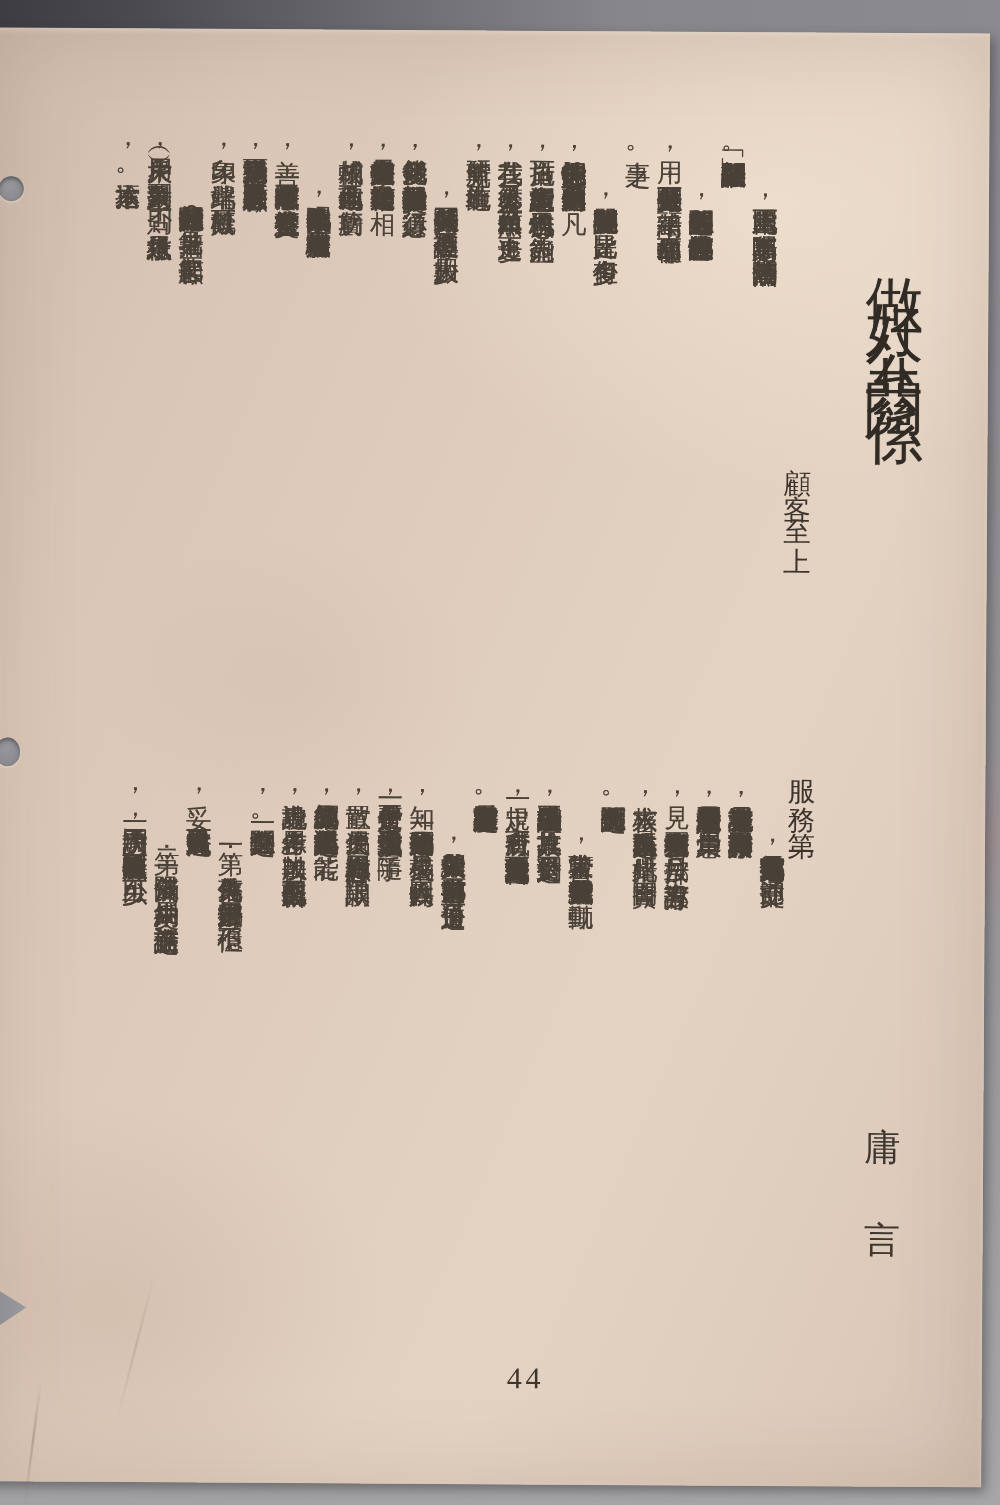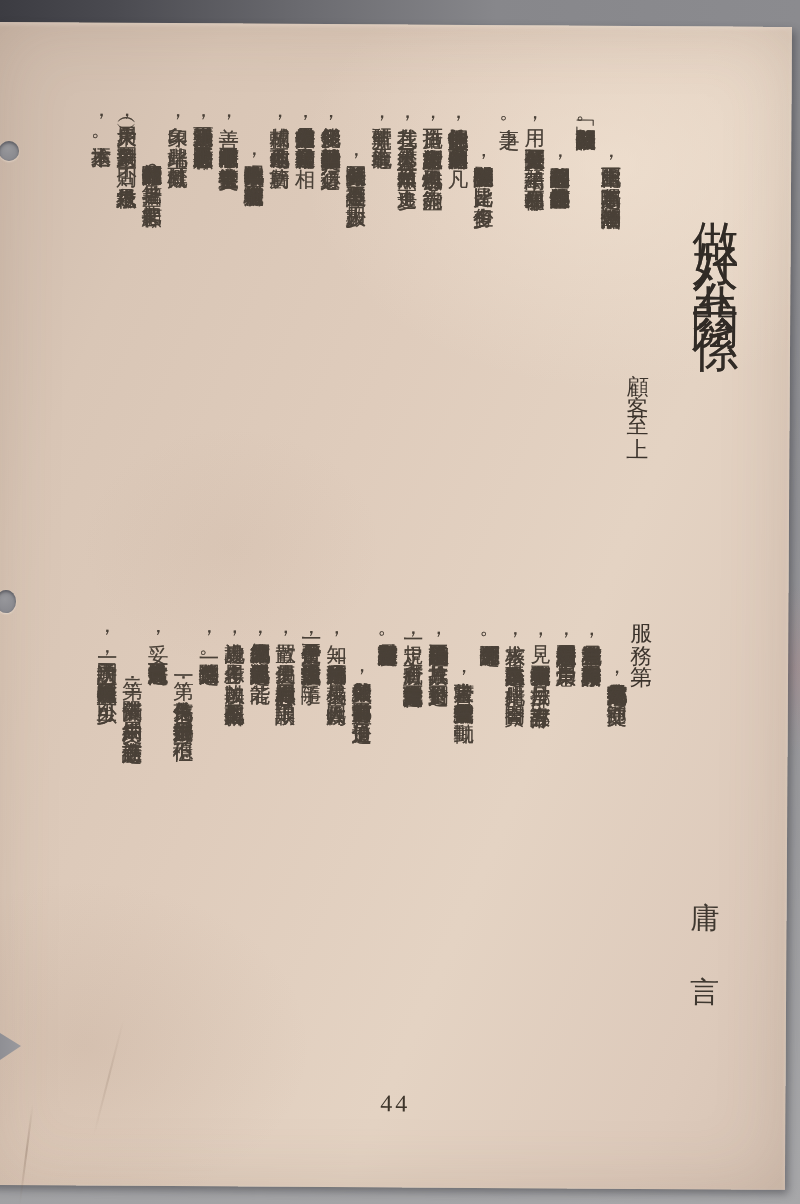--- a/index.html
+++ b/index.html
@@ -47,21 +47,21 @@
     position:absolute;width:536px;height:479px;
     font-size:20.4px;color:#4a4138;
     text-shadow:0 0 .4px rgba(74,65,56,.5);
   }
   .block-upper{left:92px;top:88px;}
   .block-lower{left:101px;top:604px;}
   .col{line-height:25.5px;height:479px;}
   .col.ind{padding-top:38px;height:441px;}
   .page-number{
     position:absolute;left:366px;top:1066px;width:80px;
-    text-align:center;font-size:24px;letter-spacing:3px;color:#3e352b;
+    text-align:right;font-size:24px;letter-spacing:3px;color:#3e352b;
   }
   
   .hole{
     position:absolute;border-radius:50%;
     background:radial-gradient(circle at 45% 40%, #97979b 0%, #8b8b90 60%, #7e7e84 100%);
     box-shadow:inset 0 2px 3px rgba(55,55,62,.55), 0 1px 2px rgba(250,240,228,.5);
   }
   .hole-top{left:-1px;top:141px;width:20px;height:20px;}
   .hole-middle{left:-4px;top:590px;width:20px;height:23px;}
   .notch{

